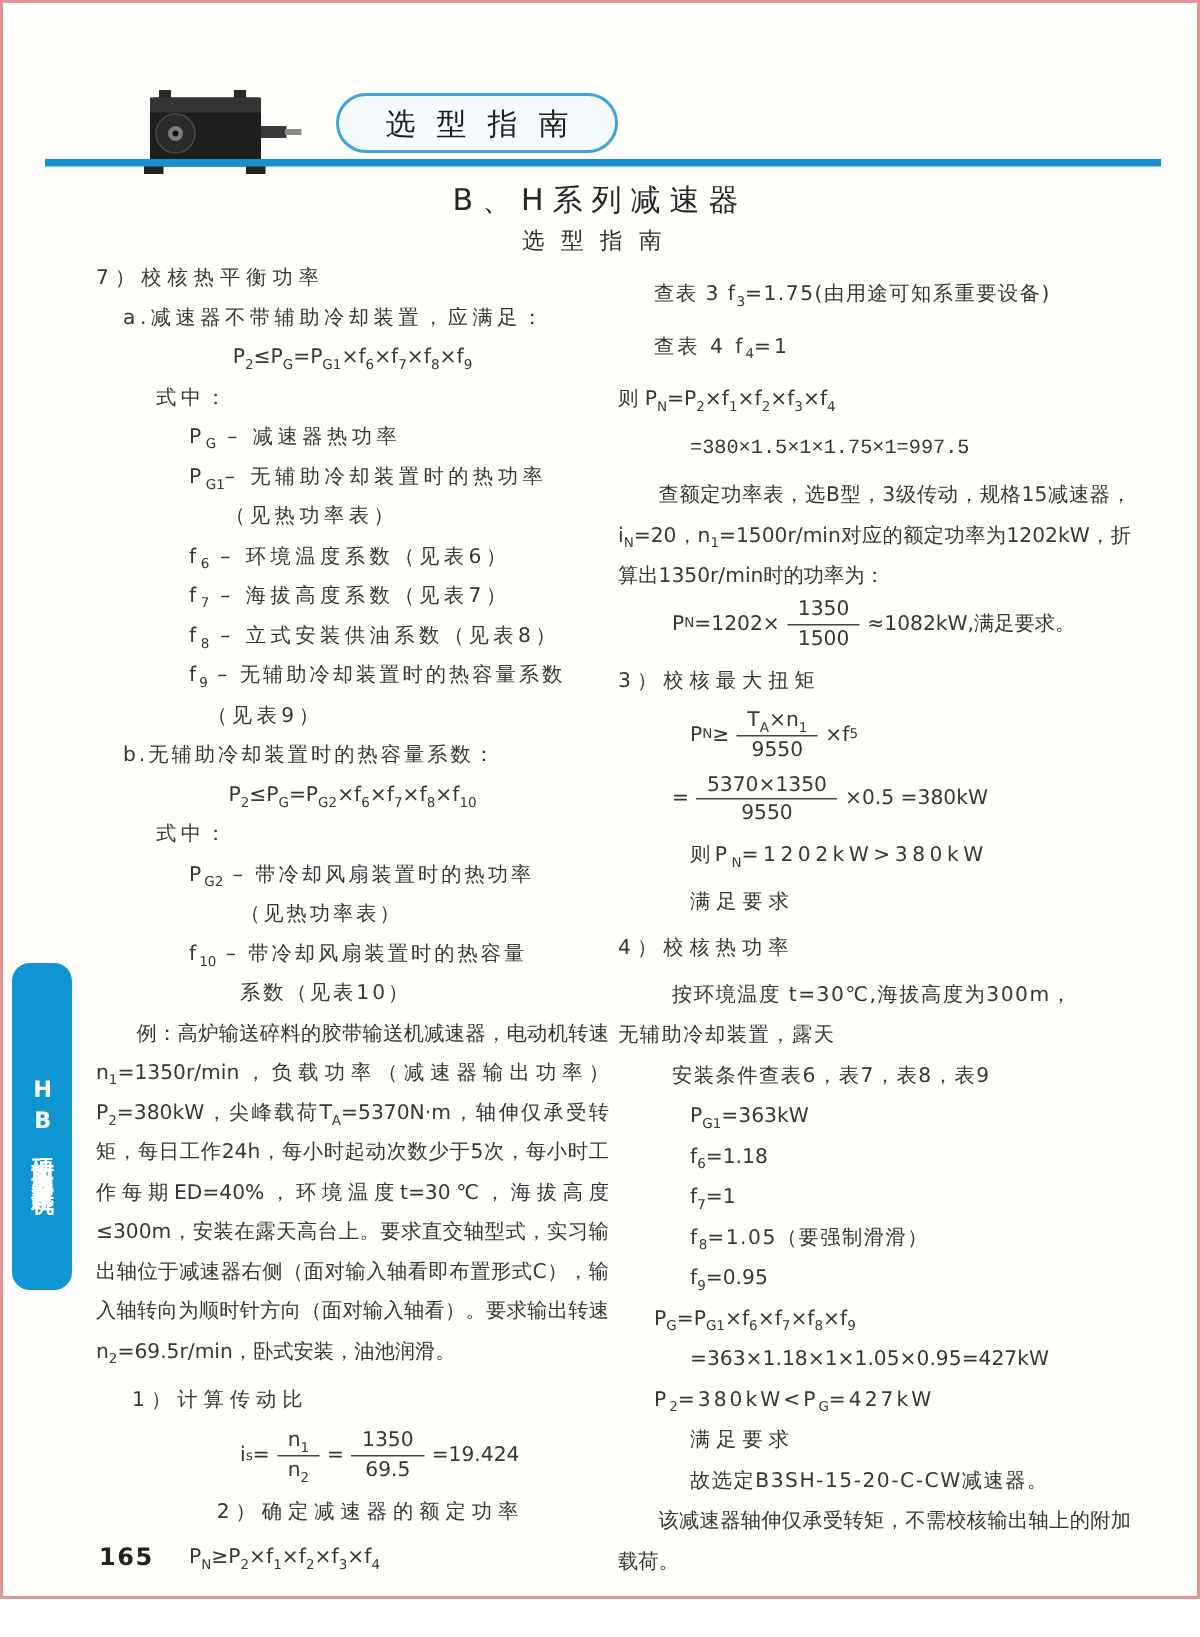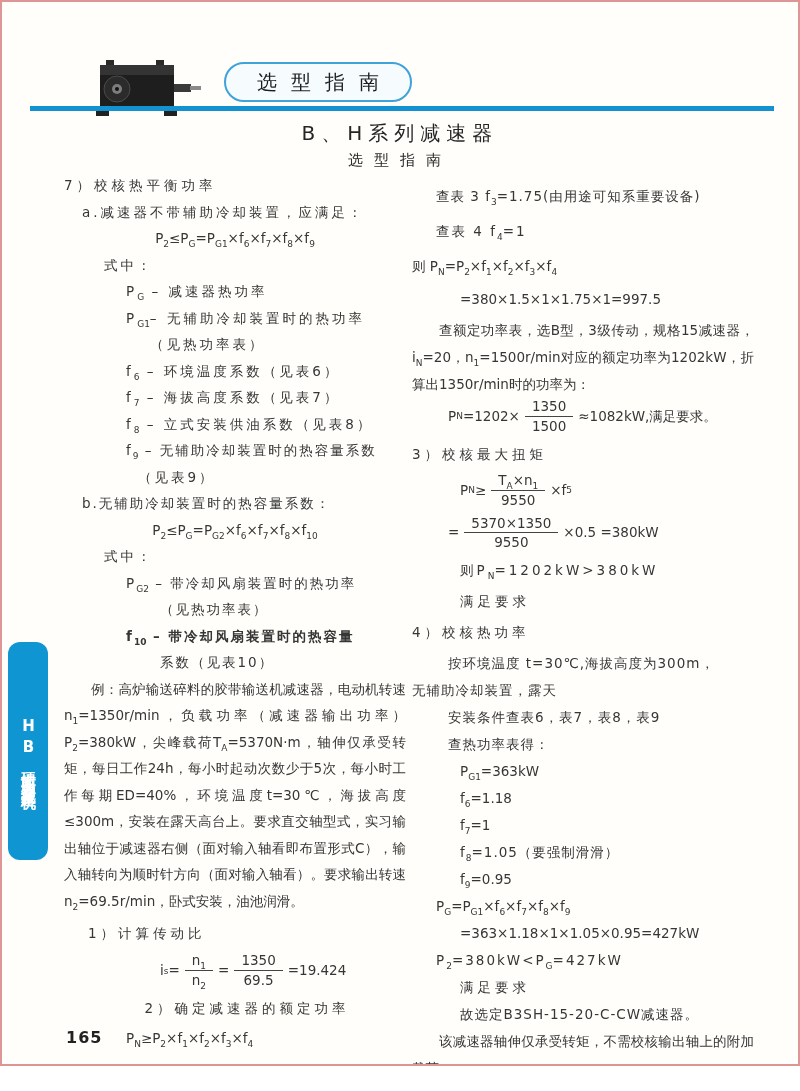--- a/index.html
+++ b/index.html
@@ -84,62 +84,61 @@
       <div class="line" style="padding-left: 62px; letter-spacing: 3px;">f<sub>6</sub> – 环境温度系数（见表6）</div>
       <div class="line" style="padding-left: 62px; letter-spacing: 3px;">f<sub>7</sub> – 海拔高度系数（见表7）</div>
       <div class="line" style="padding-left: 62px; letter-spacing: 3px;">f<sub>8</sub> – 立式安装供油系数（见表8）</div>
       <div class="line" style="padding-left: 62px; letter-spacing: 2px;">f<sub>9</sub> – 无辅助冷却装置时的热容量系数</div>
       <div class="line" style="padding-left: 74px; letter-spacing: 3px;">（见表9）</div>
       <div class="line" style="padding-left: 18px; letter-spacing: 2px;">b.无辅助冷却装置时的热容量系数：</div>
       <div class="line center">P<sub>2</sub>≤P<sub>G</sub>=P<sub>G2</sub>×f<sub>6</sub>×f<sub>7</sub>×f<sub>8</sub>×f<sub>10</sub></div>
       <div class="line" style="padding-left: 40px; letter-spacing: 3px;">式中：</div>
       <div class="line" style="padding-left: 62px; letter-spacing: 2px;">P<sub>G2</sub> – 带冷却风扇装置时的热功率</div>
       <div class="line" style="padding-left: 96px; letter-spacing: 2px;">（见热功率表）</div>
-      <div class="line" style="padding-left: 62px; letter-spacing: 2px; font-weight: bold;">f<sub>10</sub> – 带冷却风扇装置时的热容量</div>
+      <div class="line" style="padding-left: 62px; letter-spacing: 2px;">f<sub>10</sub> – 带冷却风扇装置时的热容量</div>
       <div class="line" style="padding-left: 96px; letter-spacing: 2px;">系数（见表10）</div>
       <div class="line para">例：高炉输送碎料的胶带输送机减速器，电动机转速n<sub>1</sub>=1350r/min，负载功率（减速器输出功率）P<sub>2</sub>=380kW，尖峰载荷T<sub>A</sub>=5370N·m，轴伸仅承受转矩，每日工作24h，每小时起动次数少于5次，每小时工作每期ED=40%，环境温度t=30℃，海拔高度≤300m，安装在露天高台上。要求直交轴型式，实习输出轴位于减速器右侧（面对输入轴看即布置形式C），输入轴转向为顺时针方向（面对输入轴看）。要求输出转速n<sub>2</sub>=69.5r/min，卧式安装，油池润滑。</div>
       <div class="line" style="padding-left: 24px; margin-top: 6px; letter-spacing: 4px;">1）计算传动比</div>
       <div class="line fline" style="padding-left: 96px;">i<sub>s</sub>= <span class="frac">
           <span class="num">n<sub>1</sub></span>
           <span class="den">n<sub>2</sub></span>
         </span> = <span class="frac">
           <span class="num">1350</span>
           <span class="den">69.5</span>
         </span> =19.424</div>
       <div class="line" style="padding-left: 24px; letter-spacing: 4px; text-align: center;">2）确定减速器的额定功率</div>
       <div class="line" style="padding-left: 62px; margin-top: 4px;">P<sub>N</sub>≥P<sub>2</sub>×f<sub>1</sub>×f<sub>2</sub>×f<sub>3</sub>×f<sub>4</sub></div>
       <div class="line" style="padding-left: 62px; margin-top: 8px; letter-spacing: 2px;">查表 1 f<sub>1</sub>=1.5</div>
       <div class="line" style="padding-left: 62px; margin-top: 4px; letter-spacing: 2px;">查表 2 f=1</div>
     </div>
   <div class="col col-right">
       <div class="line" style="padding-left: 24px; letter-spacing: 1px;">查表 3 f<sub>3</sub>=1.75(由用途可知系重要设备)</div>
       <div class="line" style="padding-left: 24px; margin-top: 8px; letter-spacing: 2px;">查表 4 f<sub>4</sub>=1</div>
       <div class="line" style="margin-top: 8px;">则 P<sub>N</sub>=P<sub>2</sub>×f<sub>1</sub>×f<sub>2</sub>×f<sub>3</sub>×f<sub>4</sub></div>
-      <div class="line" style="padding-left: 48px; margin-top: 6px;">=380×1.5×1×1.75×1=997.5</div>
+      <div class="line" style="padding-left: 48px; margin-top: 6px; font-family: Liberation Mono, monospace;">=380×1.5×1×1.75×1=997.5</div>
       <div class="line para" style="margin-top: 4px;">查额定功率表，选B型，3级传动，规格15减速器，i<sub>N</sub>=20，n<sub>1</sub>=1500r/min对应的额定功率为1202kW，折算出1350r/min时的功率为：</div>
       <div class="line fline" style="padding-left: 36px;">P<sub>N</sub>=1202× <span class="frac">
           <span class="num">1350</span>
           <span class="den">1500</span>
         </span> ≈1082kW,满足要求。</div>
       <div class="line" style="margin-top: 6px; letter-spacing: 4px;">3）校核最大扭矩</div>
       <div class="line fline" style="padding-left: 48px; margin-top: 4px;">P<sub>N</sub> ≥ <span class="frac">
           <span class="num">T<sub>A</sub>×n<sub>1</sub></span>
           <span class="den">9550</span>
         </span> ×f<sub>5</sub></div>
       <div class="line fline" style="padding-left: 36px; margin-top: 6px;">= <span class="frac">
           <span class="num">5370×1350</span>
           <span class="den">9550</span>
         </span> ×0.5 =380kW</div>
       <div class="line" style="padding-left: 48px; margin-top: 6px; letter-spacing: 3px;">则P<sub>N</sub>=1202kW&gt;380kW</div>
       <div class="line" style="padding-left: 48px; margin-top: 4px; letter-spacing: 4px;">满足要求</div>
       <div class="line" style="margin-top: 4px; letter-spacing: 4px;">4）校核热功率</div>
       <div class="line" style="padding-left: 36px; margin-top: 4px; letter-spacing: 1px;">按环境温度 t=30℃,海拔高度为300m，</div>
       <div class="line" style="letter-spacing: 1px;">无辅助冷却装置，露天</div>
       <div class="line" style="padding-left: 36px; letter-spacing: 1px;">安装条件查表6，表7，表8，表9</div>
-      <div class="line" style="padding-left: 36px; letter-spacing: 1px;">查热功率表得：</div>
       <div class="line" style="padding-left: 48px;">P<sub>G1</sub>=363kW</div>
       <div class="line" style="padding-left: 48px;">f<sub>6</sub>=1.18</div>
       <div class="line" style="padding-left: 48px;">f<sub>7</sub>=1</div>
       <div class="line" style="padding-left: 48px; letter-spacing: 1px;">f<sub>8</sub>=1.05（要强制滑滑）</div>
       <div class="line" style="padding-left: 48px;">f<sub>9</sub>=0.95</div>
       <div class="line" style="padding-left: 24px;">P<sub>G</sub>=P<sub>G1</sub>×f<sub>6</sub>×f<sub>7</sub>×f<sub>8</sub>×f<sub>9</sub></div>
       <div class="line" style="padding-left: 48px;">=363×1.18×1×1.05×0.95=427kW</div>
       <div class="line" style="padding-left: 24px; letter-spacing: 2px;">P<sub>2</sub>=380kW&lt;P<sub>G</sub>=427kW</div>
       <div class="line" style="padding-left: 48px; letter-spacing: 4px;">满足要求</div>
       <div class="line" style="padding-left: 48px; letter-spacing: 1px;">故选定B3SH-15-20-C-CW减速器。</div>

